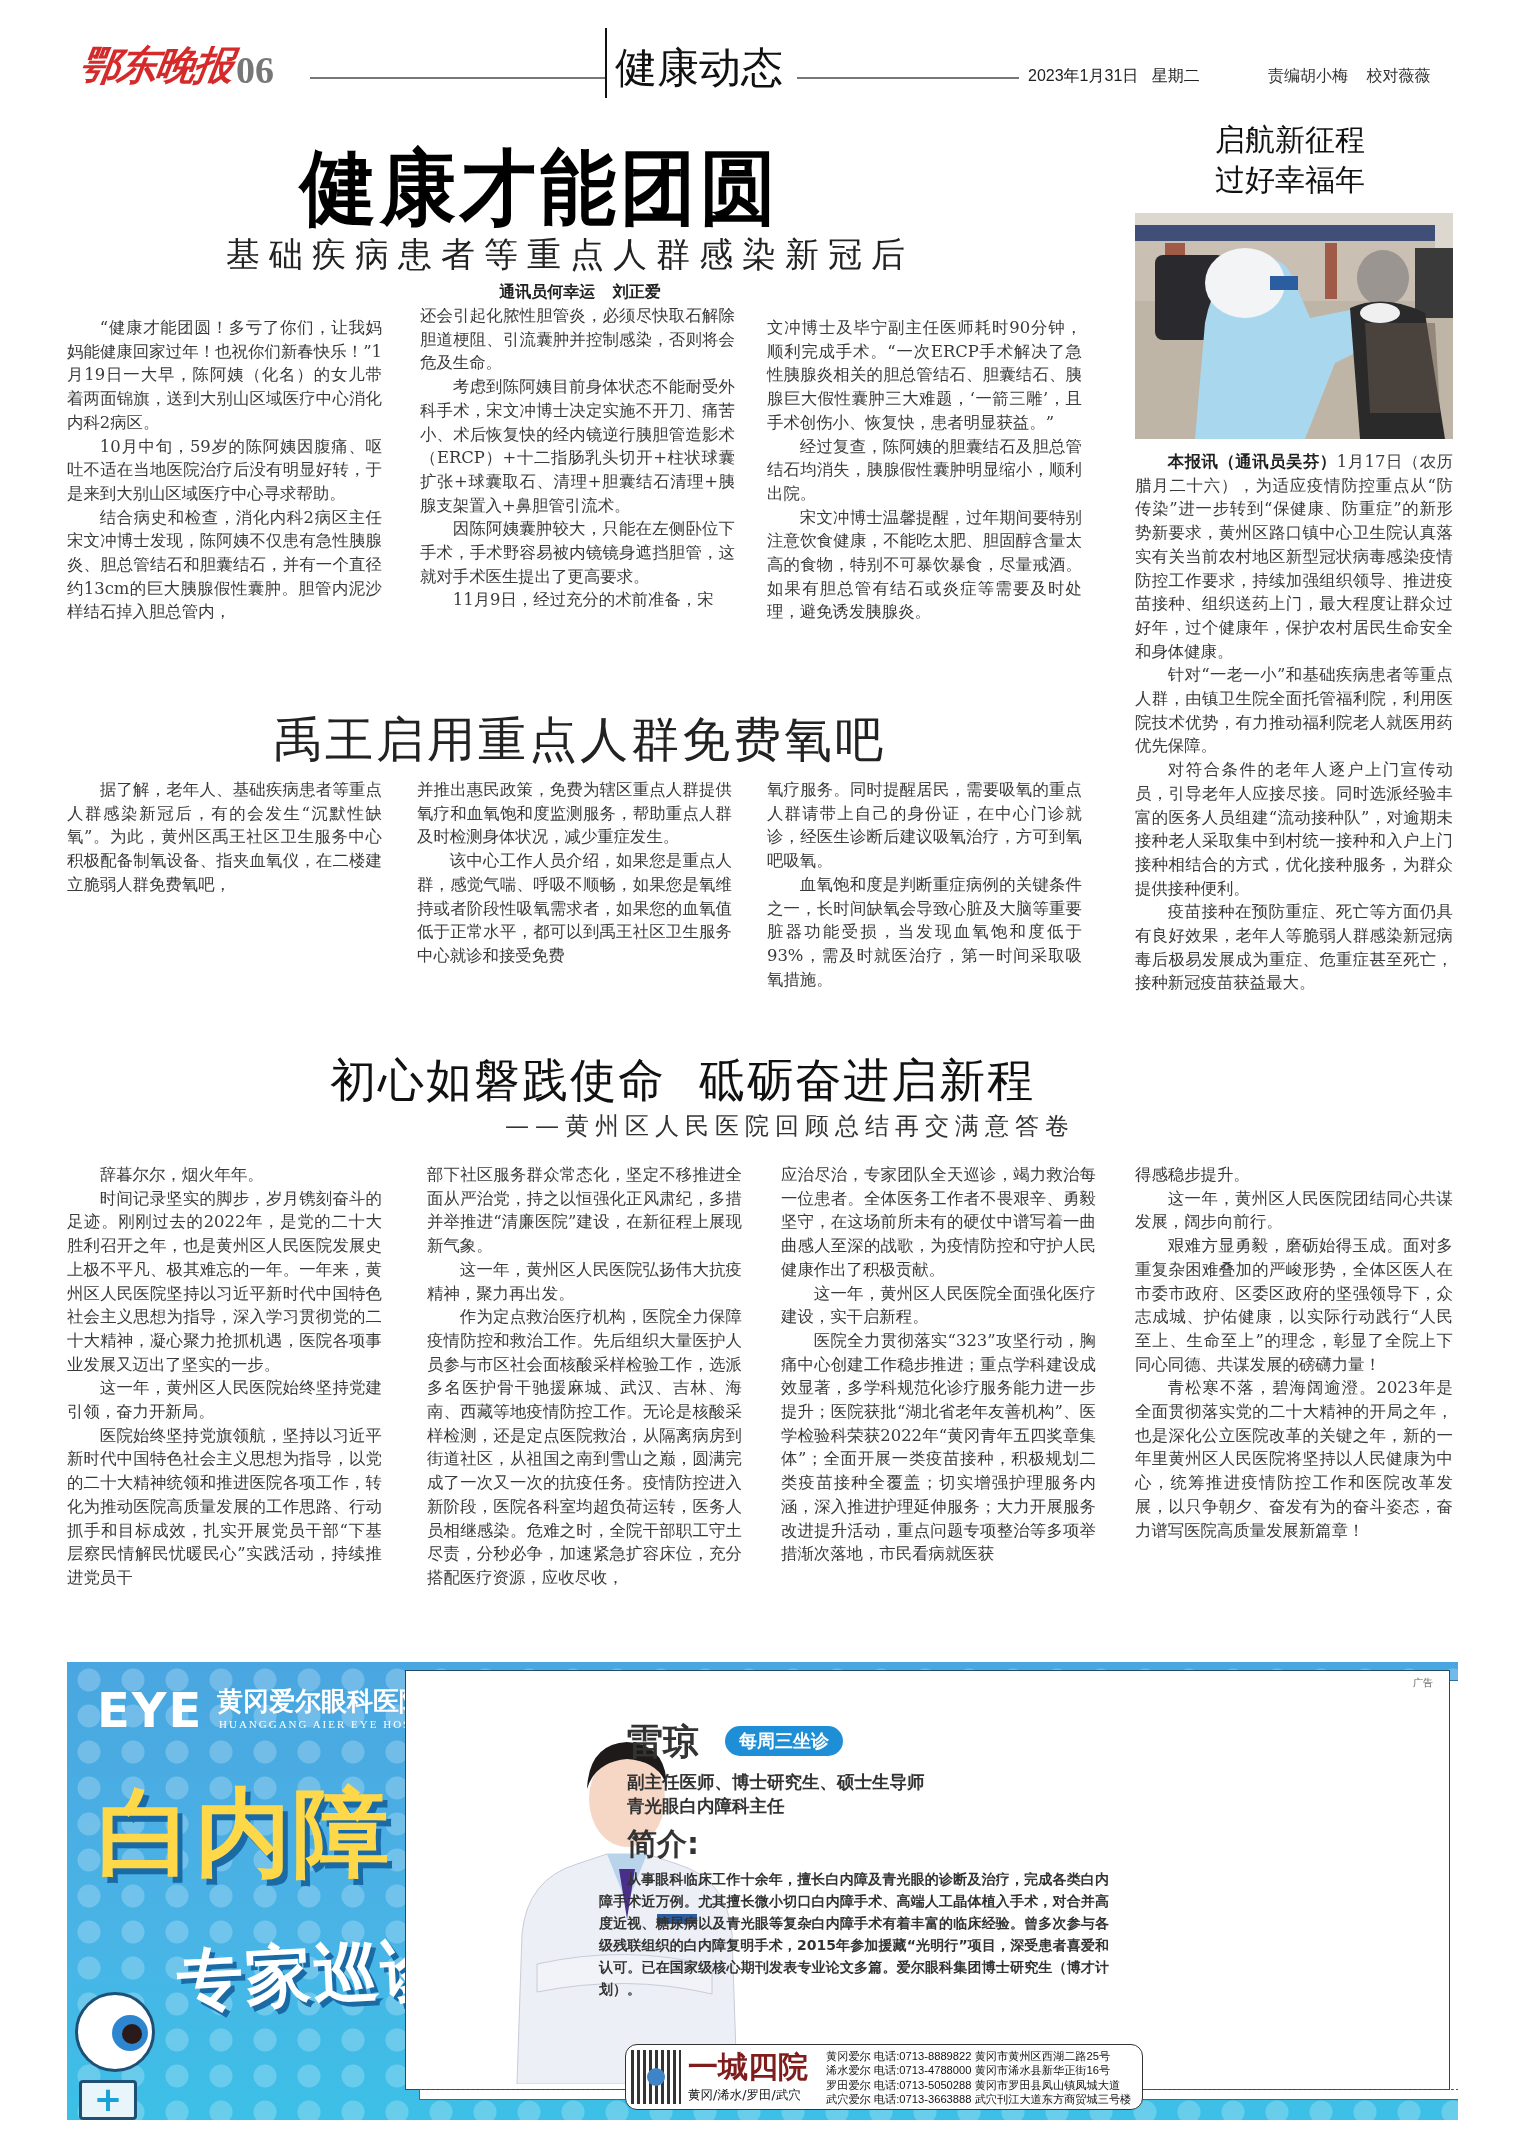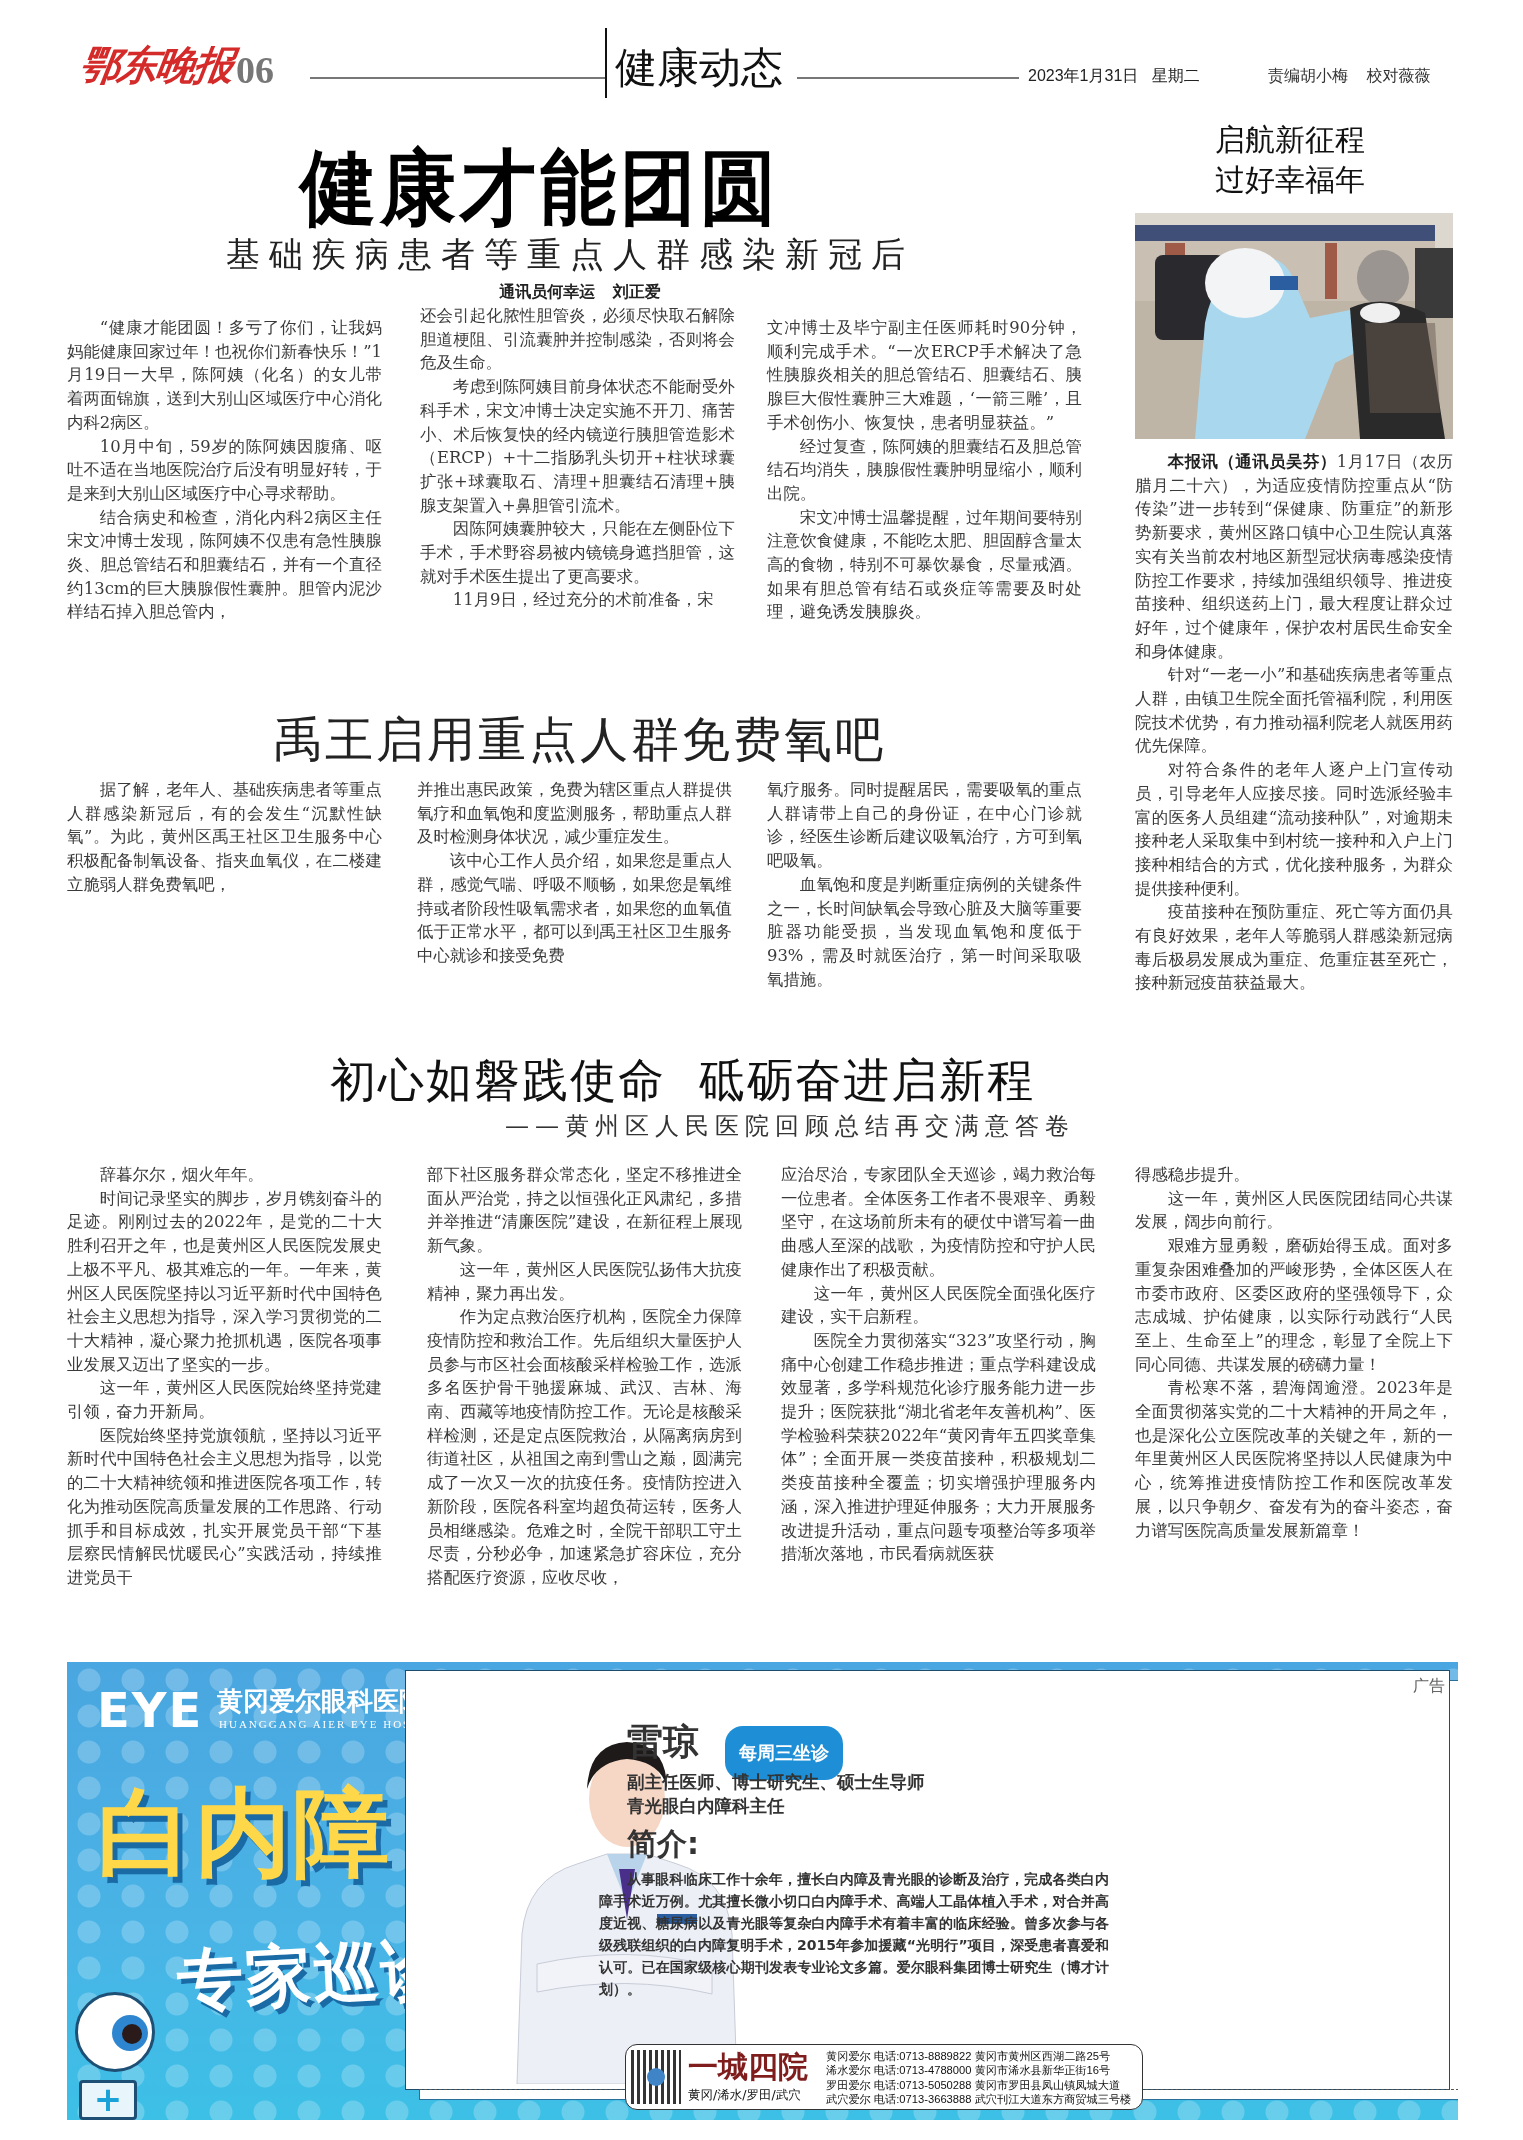--- a/index.html
+++ b/index.html
@@ -39,24 +39,24 @@
 .eye-en{left:152px;top:56px;font-family:"Liberation Serif",serif;font-size:11px;color:#fff;letter-spacing:2px}
 .cataract{left:30px;top:108px;font-family:"DejaVu Sans",sans-serif;font-weight:bold;font-size:96px;color:#ffd84a;letter-spacing:2px;text-shadow:5px 6px 0 #1a6aa6}
 .tour{left:110px;top:268px;font-family:"DejaVu Sans",sans-serif;font-weight:bold;font-size:66px;color:#fff;letter-spacing:2px;text-shadow:4px 5px 0 #1a6aa6;transform:rotate(-3deg)}
 .eyeball{left:8px;top:330px;width:80px;height:80px;border-radius:50%;background:#fff;border:3px solid #1e4f75}
 .eyeball .iris{position:absolute;left:34px;top:20px;width:36px;height:36px;border-radius:50%;background:#2d86cf}
 .eyeball .pupil{position:absolute;left:44px;top:29px;width:20px;height:20px;border-radius:50%;background:#2a1a1a}
 .medkit{left:12px;top:418px;width:58px;height:40px;background:#e8f6fb;border:3px solid #1e4f75;border-radius:4px;color:#19a2d8;font-weight:bold;font-size:34px;line-height:32px;text-align:center;font-family:"DejaVu Sans",sans-serif}
 .card-back{left:352px;top:18px;width:1045px;height:420px;background:#fff;border:1px solid #2a6f9a}
 .card{left:338px;top:8px;width:1045px;height:420px;background:#fff;border:1px solid #1d4d6b}
 .card-dash{left:352px;top:427px;width:1045px;height:0;border-top:1.5px dashed #555}
-.ad-tag{left:1346px;top:14px;font-size:16px;color:#666;font-family:Liberation Mono, monospace}
+.ad-tag{left:1346px;top:14px;font-size:10px;color:#666;font-family:Liberation Mono, monospace}
 .doctor{left:430px;top:42px;width:260px;height:380px}
 .doc-name{left:560px;top:56px;font-family:"DejaVu Sans",sans-serif;font-weight:bold;font-size:36px;color:#333}
-.doc-badge{left:658px;top:64px;background:#1e8fd6;color:#fff;border-radius:18px;padding:15px 14px;font-family:"DejaVu Sans",sans-serif;font-weight:bold;font-size:18px}
+.doc-badge{left:658px;top:64px;background:#1e8fd6;color:#fff;border-radius:18px;padding:3px 14px;font-family:"DejaVu Sans",sans-serif;font-weight:bold;font-size:18px}
 .doc-title{left:560px;top:108px;font-family:"DejaVu Sans",sans-serif;font-weight:bold;font-size:17.5px;line-height:24px;color:#333}
 .intro-h{left:560px;top:162px;font-family:"DejaVu Sans",sans-serif;font-weight:bold;font-size:30px;color:#333}
 .intro{left:532px;top:206px;width:510px;font-family:"DejaVu Sans",sans-serif;font-weight:bold;font-size:14px;line-height:22px;color:#333;text-align:justify;text-indent:2em}
 .branches{left:558px;top:382px;width:518px;height:66px;border:1.5px solid #333;border-radius:12px;background:#fff}
 .qr{position:absolute;left:5px;top:5px;width:50px;height:54px;background:repeating-linear-gradient(90deg,#111 0 3px,#fff 3px 6px),#111;opacity:.85}
 .qr::after{content:"";position:absolute;left:16px;top:18px;width:18px;height:18px;border-radius:50%;background:#1e6fbd}
 .city{position:absolute;left:62px;top:2px;font-family:"DejaVu Sans",sans-serif;font-weight:bold;font-size:30px;color:#7f1d1d}
 .cities{position:absolute;left:62px;top:42px;font-family:"DejaVu Sans",sans-serif;font-size:12.5px;color:#111}
 .branch-list{position:absolute;left:200px;top:4px;font-family:"Liberation Sans",sans-serif;font-size:11.2px;line-height:14.4px;color:#111;white-space:nowrap}
 </style>

